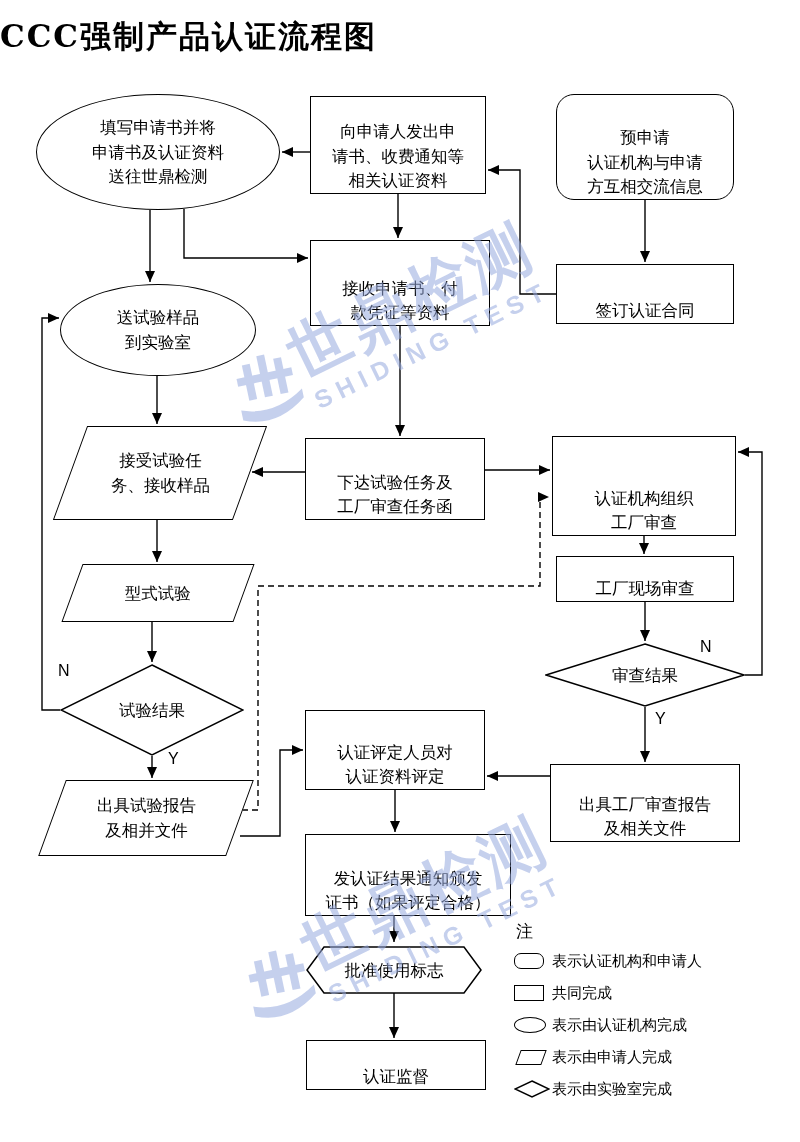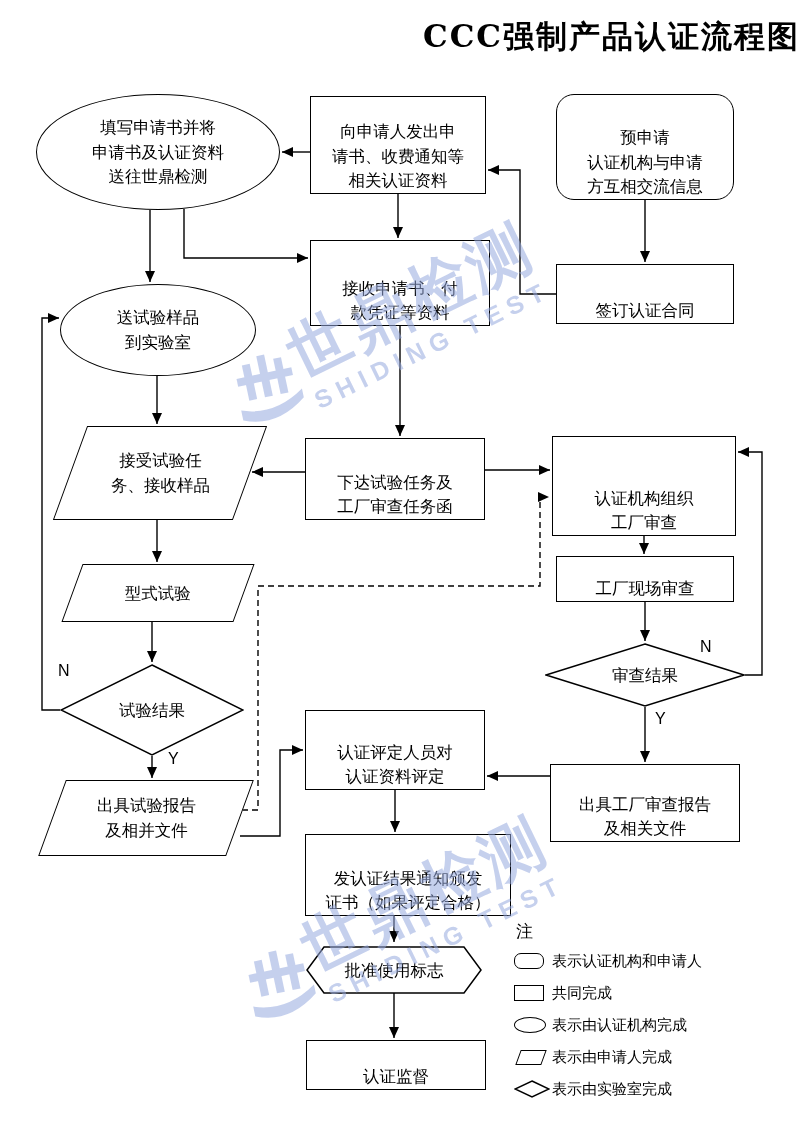--- a/index.html
+++ b/index.html
@@ -1,21 +1,21 @@
 <!DOCTYPE html>
 <html><head>
 <meta charset="utf-8">
 <style>
   html,body { margin:0; padding:0; background:#ffffff; }
   .stage {
     position:relative; width:800px; height:1142px; background:#fff; overflow:hidden;
     font-family:"Liberation Sans","DejaVu Sans",sans-serif; color:#000;
   }
   .title {
-    position:absolute; top:16px; left:0; width:100%; text-align:right;
+    position:absolute; top:16px; left:0; width:100%; text-align:left;
     font-family:"DejaVu Serif","Liberation Serif",serif;
     font-size:31px; font-weight:bold; letter-spacing:2px; z-index:3;
   }
   svg.edges { position:absolute; left:0; top:0; z-index:1; }
   .node {
     position:absolute; z-index:2; display:flex; align-items:center; justify-content:center;
     text-align:center; font-size:16.5px; line-height:1.5; box-sizing:border-box;
   }
   .nl { white-space:pre-line; position:relative; z-index:1; }
   .box   { background:#fff; border:1.5px solid #000;align-items:flex-end; }

